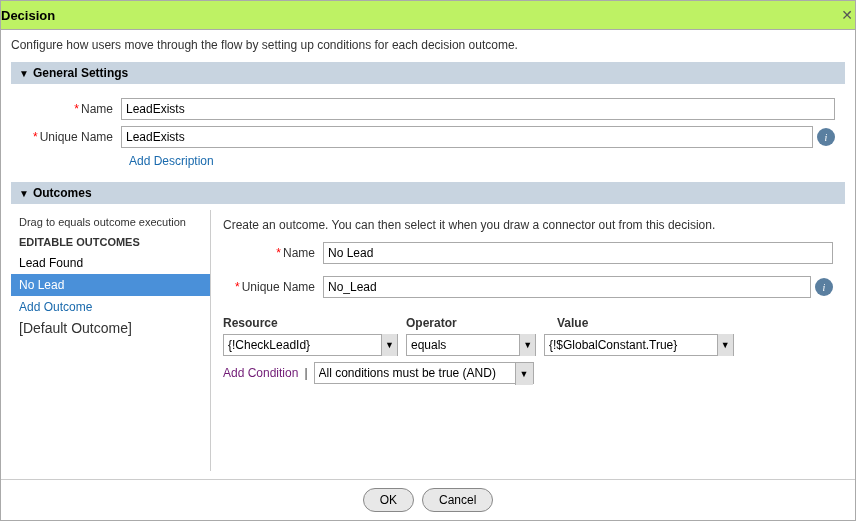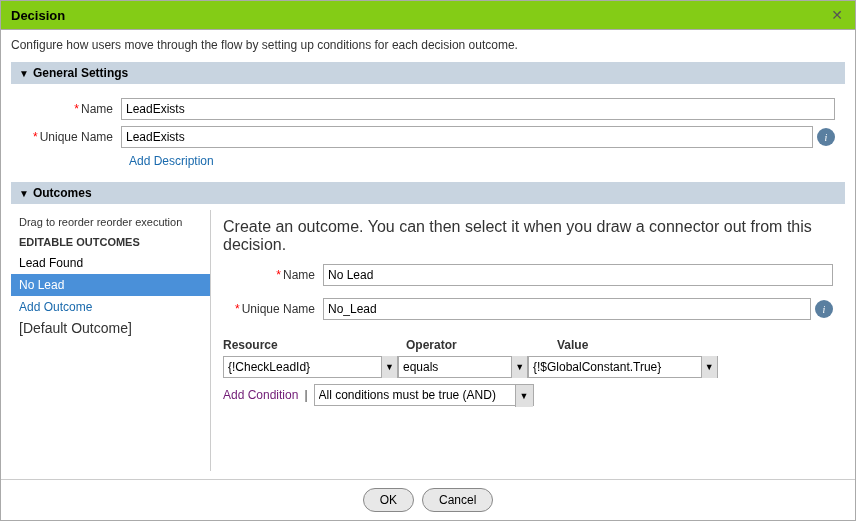--- a/index.html
+++ b/index.html
@@ -17,23 +17,23 @@
     .dialog {
       width: 856px;
       height: 521px;
       background: #fff;
       border: 1px solid #aaa;
       display: flex;
       flex-direction: column;
       position: relative;
     }
     .title-bar {
-      background: #84cc16;
+      background: #bef264;
       border-bottom: 1px solid #aaa;
-      padding: 6px 10px;
+      padding: 6px 0;
       display: flex;
       justify-content: space-between;
       align-items: center;
     }
     .title-bar-text {
       font-size: 13px;
       font-weight: bold;
     }
     .close-btn {
       background: none;
@@ -171,21 +171,21 @@
       color: #333;
     }
     .outcomes-right {
       flex: 1;
       padding: 8px 12px;
       display: flex;
       flex-direction: column;
       gap: 6px;
     }
     .outcome-subtitle {
-      font-size: 16px;
+      font-size: 12px;
       color: #333;
       margin-bottom: 4px;
     }
     .conditions-area {
       margin-top: 6px;
     }
     .conditions-labels {
       display: flex;
       gap: 8px;
       margin-bottom: 4px;
@@ -194,20 +194,21 @@
       font-size: 12px;
       font-weight: bold;
       color: #333;
     }
     .col-resource { width: 175px; }
     .col-operator { width: 130px; }
     .col-value { width: 190px; margin-left: 13px; }
     .condition-row {
       display: flex;
       align-items: flex-start;
+      gap: 8px;
       margin-bottom: 6px;
     }
     .dropdown-wrap {
       display: flex;
       align-items: center;
       border: 1px solid #aaa;
       height: 22px;
       background: #fff;
     }
     .dropdown-wrap select,
@@ -334,21 +335,21 @@
       <a class="add-description-link">Add Description</a>
     </div>
 
     <div class="section-header">
       <span class="arrow">▼</span>
       <span>Outcomes</span>
     </div>
     <div class="outcomes-body">
 
       <div class="outcomes-left">
-        <span class="drag-hint">Drag to reorder reorder execution</span>
+        <span class="drag-hint">Drag to equals outcome execution</span>
         <span class="editable-label">EDITABLE OUTCOMES</span>
         <div class="outcome-item">
           <span>Lead Found</span>
         </div>
         <div class="outcome-item selected">
           <span>No Lead</span>
         </div>
         <a class="add-outcome-link">Add Outcome</a>
         <span class="default-outcome-item">[Default Outcome]</span>
       </div>

